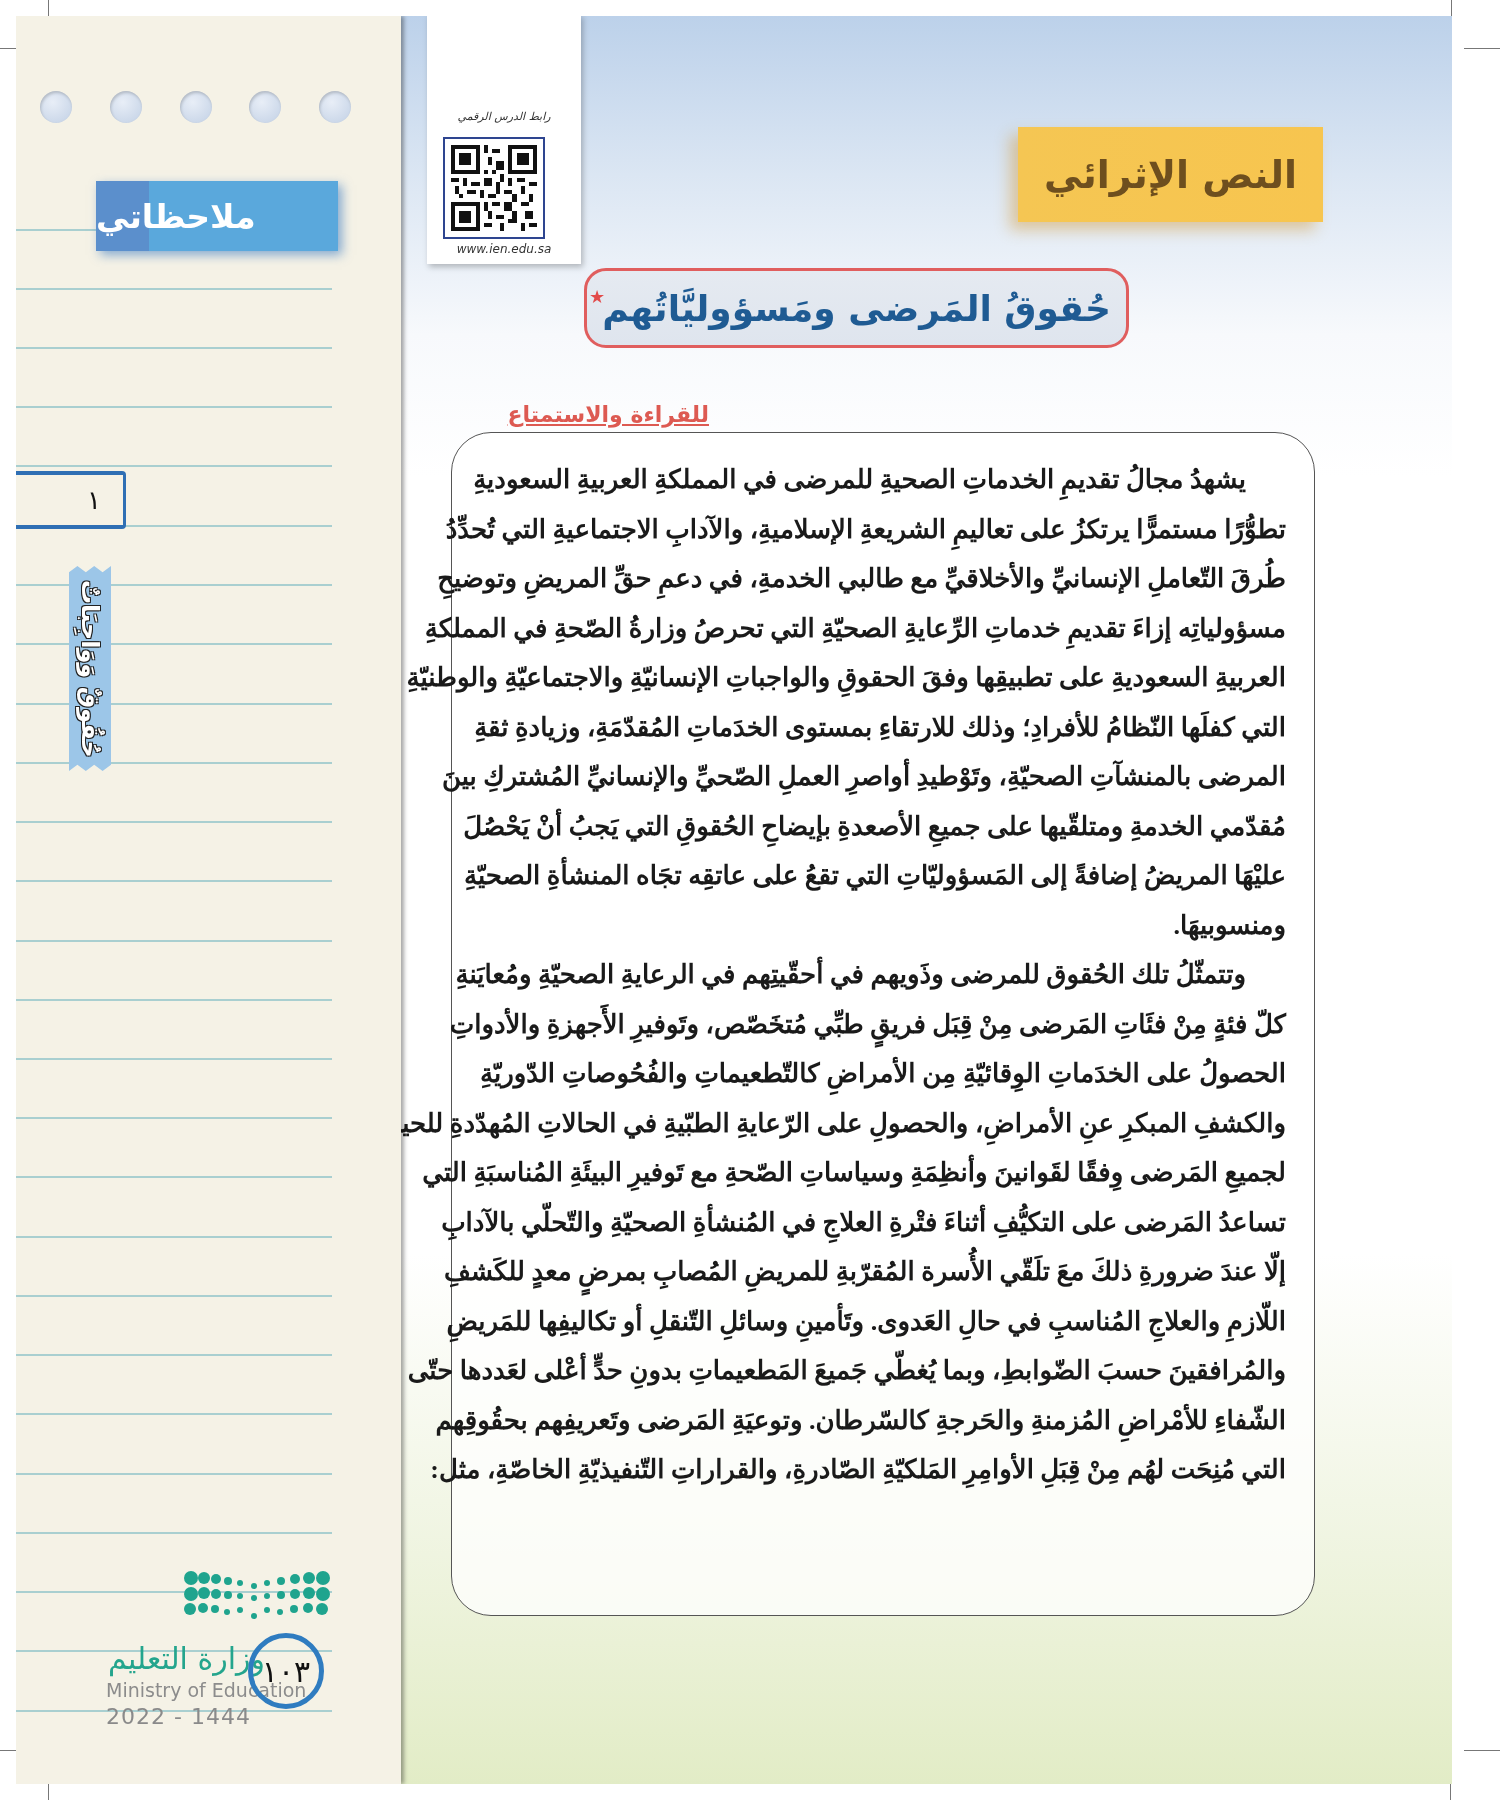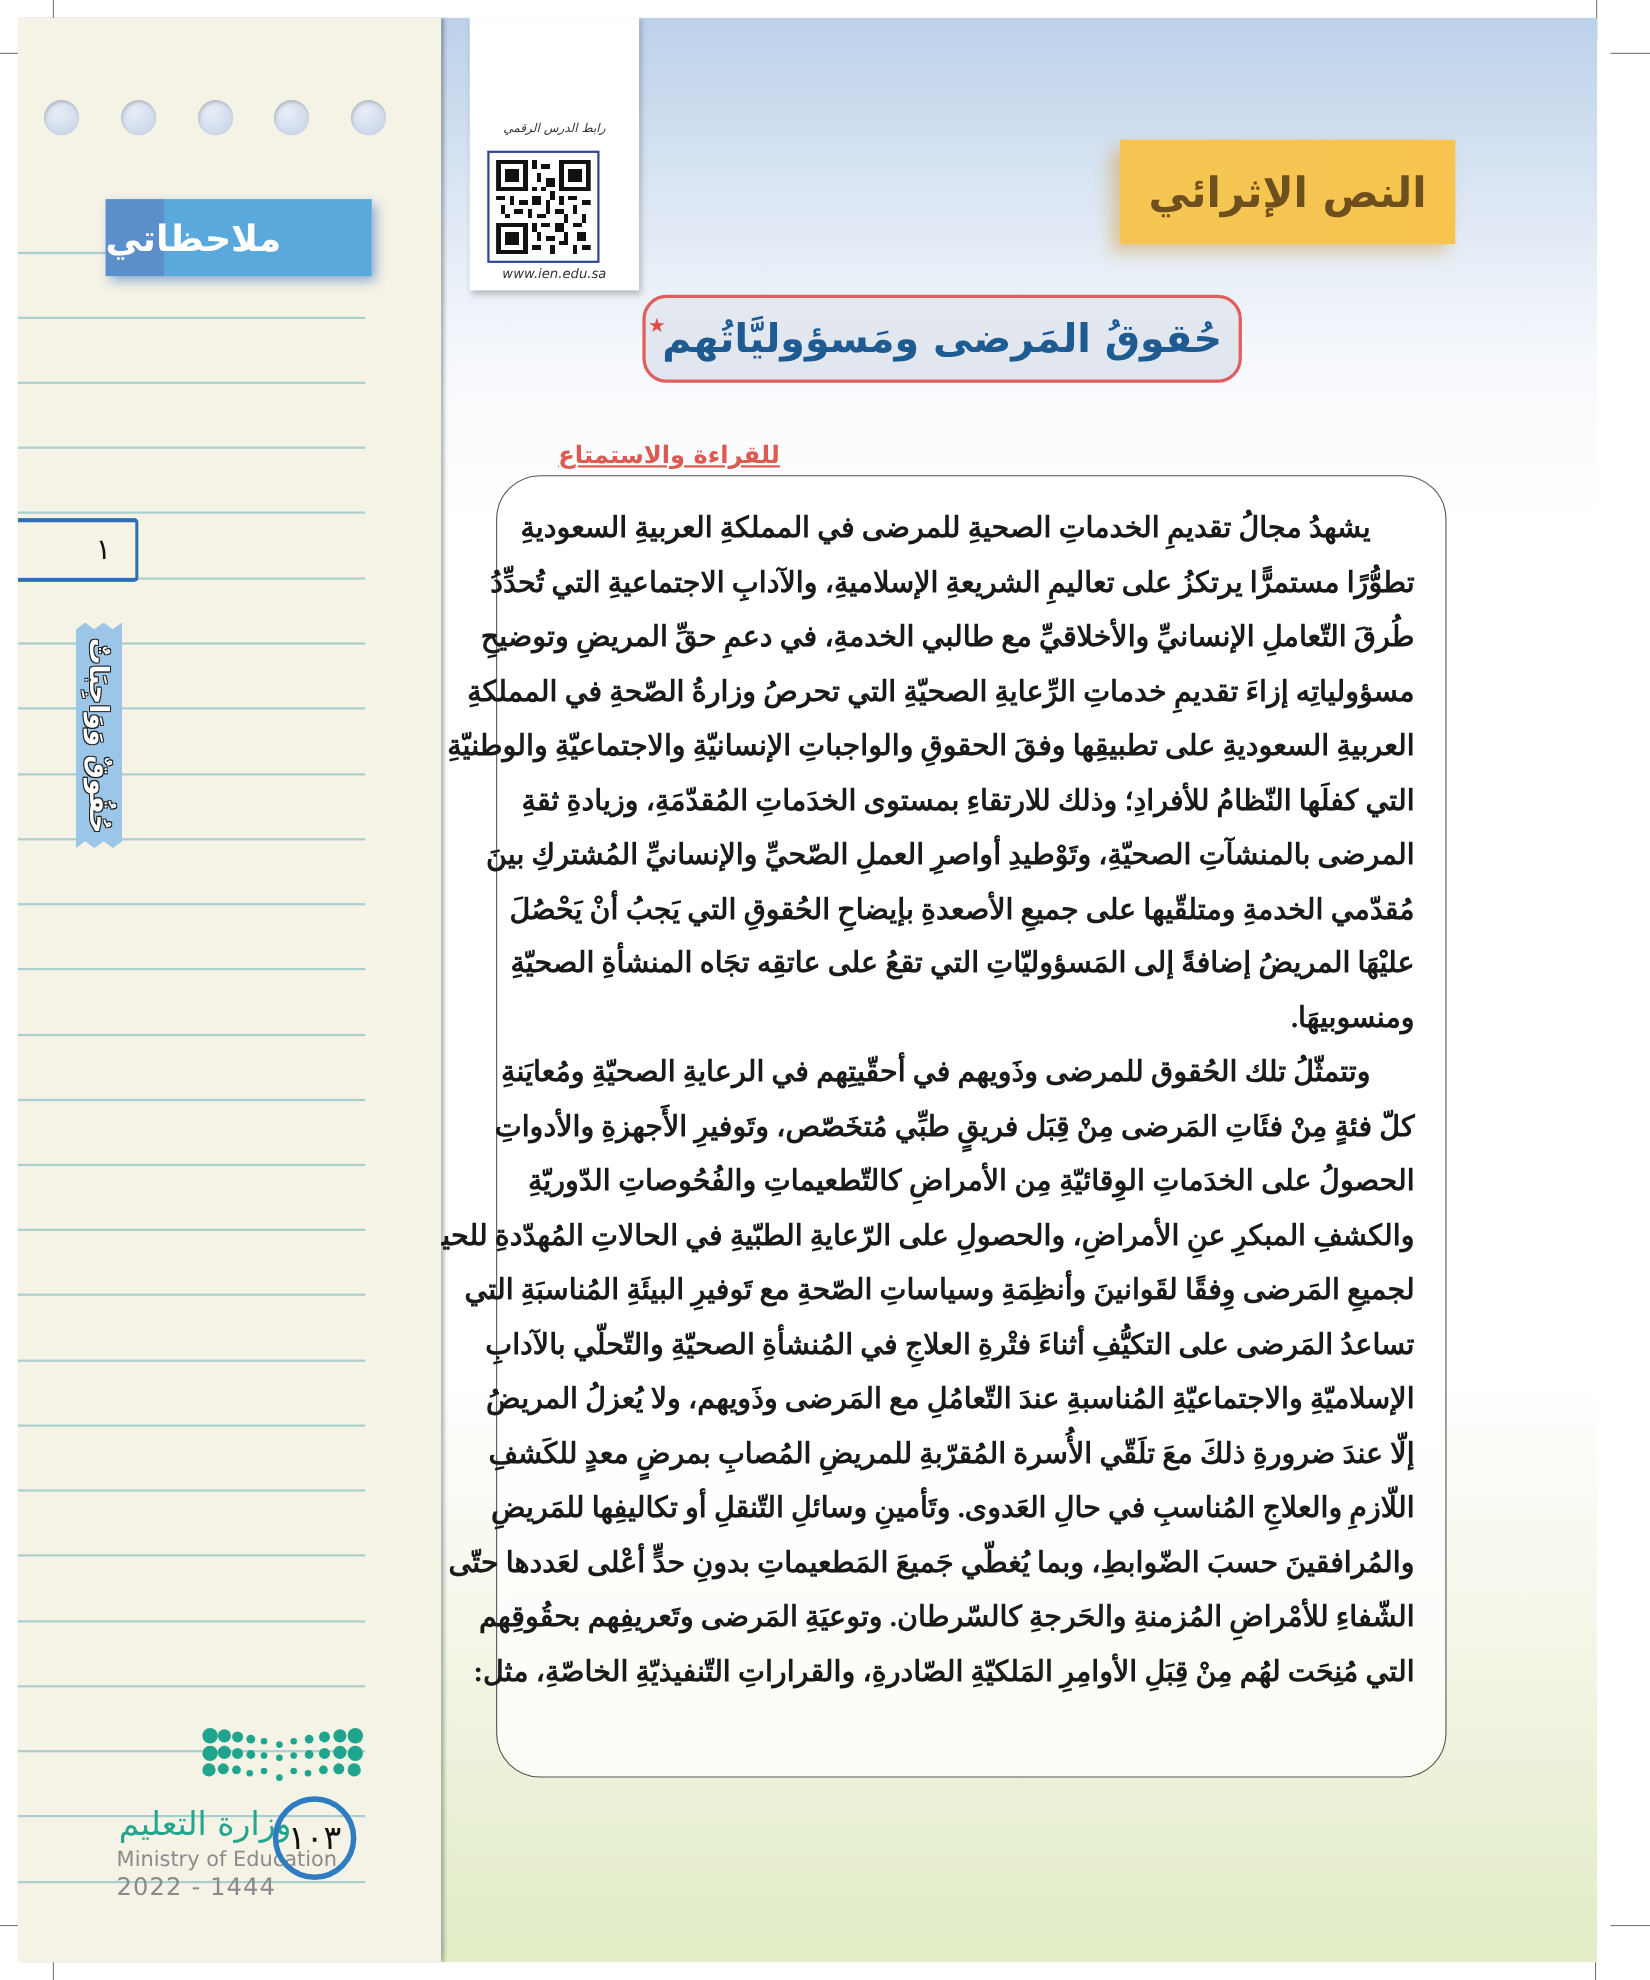--- a/index.html
+++ b/index.html
@@ -327,21 +327,20 @@
           <span class="ln">عليْهَا المريضُ إضافةً إلى المَسؤوليّاتِ التي تقعُ على عاتقِه تجَاه المنشأةِ الصحيّةِ</span>
           <span class="ln last">ومنسوبيهَا.</span>
         </p>
       <p id="para-1">
           <span class="ln" style="padding-right: 40px; margin-left: 41px;">وتتمثّلُ تلك الحُقوق للمرضى وذَويهم في أحقّيتِهم في الرعايةِ الصحيّةِ ومُعايَنةِ</span>
           <span class="ln">كلّ فئةٍ مِنْ فئَاتِ المَرضى مِنْ قِبَل فريقٍ طبِّي مُتخَصّص، وتَوفيرِ الأَجهزةِ والأدواتِ</span>
           <span class="ln">الحصولُ على الخدَماتِ الوِقائيّةِ مِن الأمراضِ كالتّطعيماتِ والفُحُوصاتِ الدّوريّةِ</span>
           <span class="ln">والكشفِ المبكرِ عنِ الأمراضِ، والحصولِ على الرّعايةِ الطبّيةِ في الحالاتِ المُهدّدةِ للحياةِ</span>
           <span class="ln">لجميعِ المَرضى وِفقًا لقَوانينَ وأنظِمَةِ وسياساتِ الصّحةِ مع تَوفيرِ البيئَةِ المُناسبَةِ التي</span>
           <span class="ln">تساعدُ المَرضى على التكيُّفِ أثناءَ فتْرةِ العلاجِ في المُنشأةِ الصحيّةِ والتّحلّي بالآدابِ</span>
-          <span class="ln">الإسلاميّةِ والاجتماعيّةِ المُناسبةِ عندَ التّعامُلِ مع المَرضى وذَويهم، ولا يُعزلُ المريضُ</span>
           <span class="ln">إلّا عندَ ضرورةِ ذلكَ معَ تلَقّي الأُسرة المُقرّبةِ للمريضِ المُصابِ بمرضٍ معدٍ للكَشفِ</span>
           <span class="ln">اللّازمِ والعلاجِ المُناسبِ في حالِ العَدوى. وتَأمينِ وسائلِ التّنقلِ أو تكاليفِها للمَريضِ</span>
           <span class="ln">والمُرافقينَ حسبَ الضّوابطِ، وبما يُغطّي جَميعَ المَطعيماتِ بدونِ حدٍّ أعْلى لعَددها حتّى</span>
           <span class="ln">الشّفاءِ للأمْراضِ المُزمنةِ والحَرجةِ كالسّرطان. وتوعيَةِ المَرضى وتَعريفِهم بحقُوقِهم</span>
           <span class="ln last">التي مُنِحَت لهُم مِنْ قِبَلِ الأوامِرِ المَلكيّةِ الصّادرةِ، والقراراتِ التّنفيذيّةِ الخاصّةِ، مثل:</span>
         </p>
     </div>
   </main>
 </div>
 

